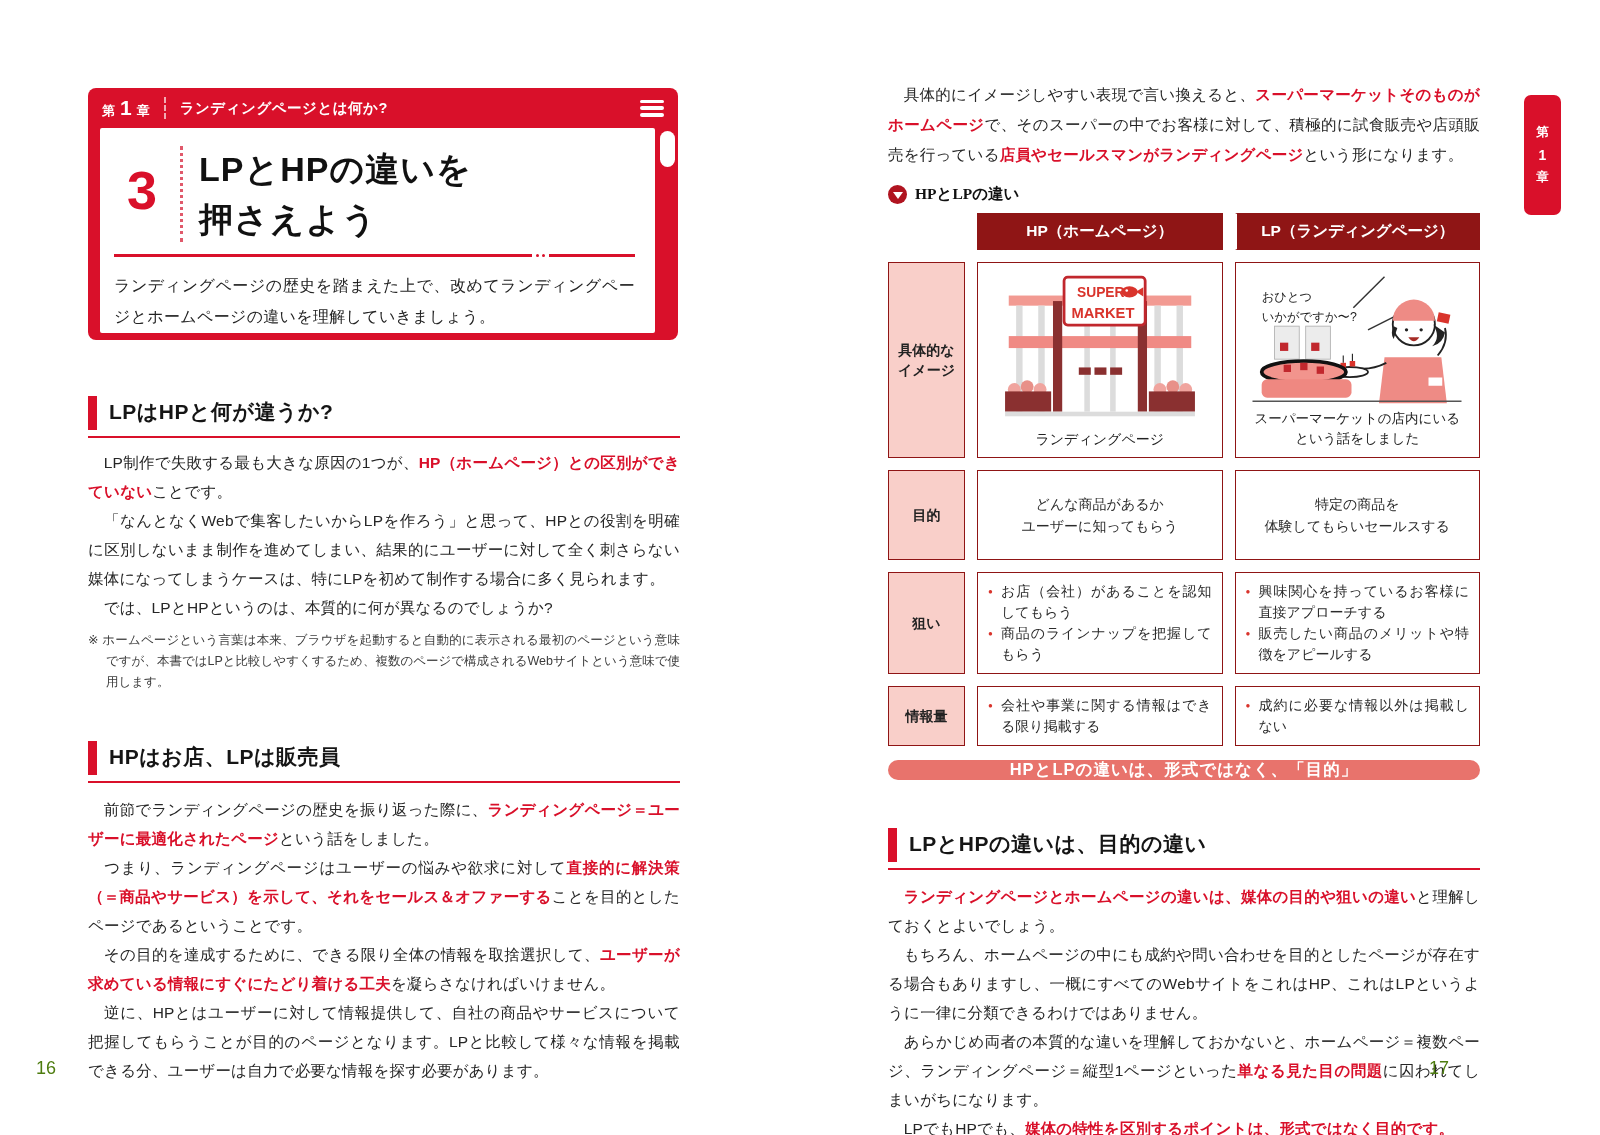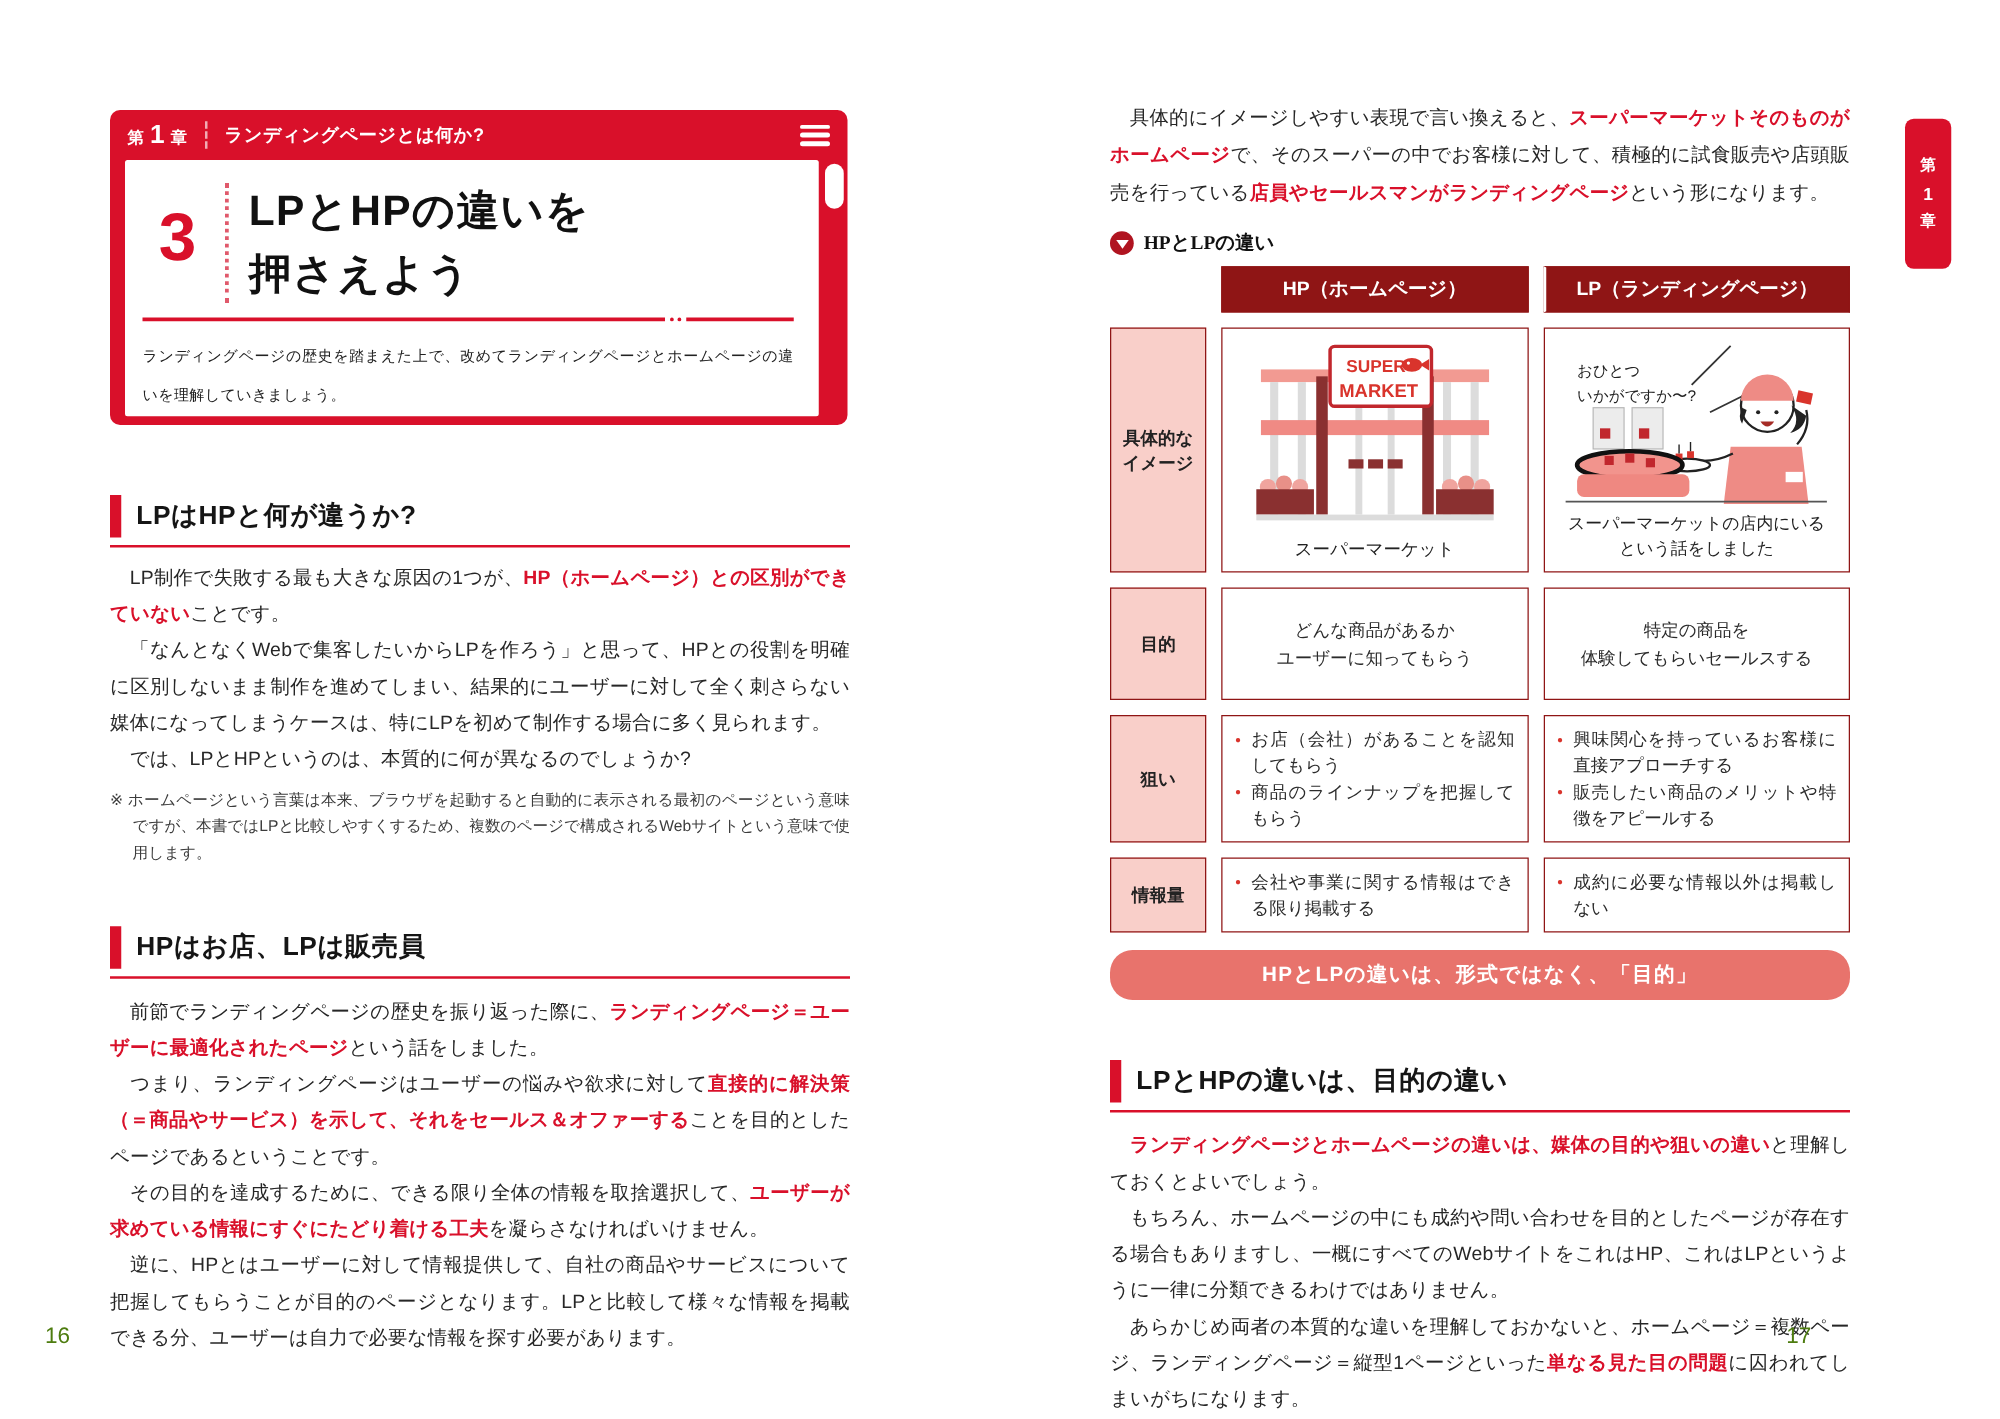--- a/index.html
+++ b/index.html
@@ -40,21 +40,21 @@
   .tc-row{display:flex;align-items:flex-start;}
   .tc-num{width:56px;text-align:center;color:var(--red);font-size:54px;font-weight:bold;line-height:96px;}
   .tc-dots{border-left:3px dotted #e0596b;height:96px;margin:4px 16px 0 10px;}
   .tc-heading{font-size:34px;line-height:50px;font-weight:bold;color:#111;letter-spacing:1px;padding-top:2px;}
   .tc-rule{display:flex;align-items:center;margin-top:10px;}
   .tc-rule .seg{height:3px;background:var(--red);}
   .tc-rule .seg.a{width:418px;}
   .tc-rule .seg.b{flex:1;}
   .tc-rule .dots{display:flex;gap:3px;margin:0 4px;}
   .tc-rule .dots i{width:3px;height:3px;border-radius:50%;background:var(--red);}
-  .tc-lead{margin-top:13px;font-size:12px;line-height:31px;color:#222;text-align:justify;letter-spacing:.3px;}
+  .tc-lead{margin-top:13px;font-size:16px;line-height:31px;color:#222;text-align:justify;letter-spacing:.3px;}
 
   
   .sec-head{position:relative;margin-top:0;padding:2px 0 10px 21px;border-bottom:2px solid var(--red);}
   .sec-head::before{content:"";position:absolute;left:0;top:0;width:9px;height:34px;background:var(--red);}
   .sec-head h2{font-size:21px;font-weight:bold;color:#151515;letter-spacing:.5px;}
 
   
   .bodytext{font-size:15.5px;line-height:29px;text-align:justify;letter-spacing:.2px;color:#262626;}
   .bodytext p{margin:0;}
   .em{color:var(--red);font-weight:bold;}
@@ -73,21 +73,21 @@
   .cmp-table .th.lp{border-left:2px solid #fff;}
   .cmp-table .rowlabel{background:var(--pink);display:flex;flex-direction:column;align-items:center;justify-content:center;font-weight:bold;font-size:14px;color:#222;line-height:20px;}
   .cmp-table .imgcell{padding:10px 6px 8px;display:flex;flex-direction:column;align-items:center;justify-content:flex-end;}
   .cmp-table .caption{font-size:14px;line-height:20px;color:#222;text-align:center;margin-top:4px;}
   .cmp-table .centercell{display:flex;flex-direction:column;align-items:center;justify-content:center;font-size:14px;line-height:22px;padding:22px 4px;text-align:center;}
   .cmp-table .bulletcell{padding:8px 10px;font-size:14px;line-height:21px;}
   .bullet{position:relative;padding-left:13px;text-align:justify;}
   .bullet::before{content:"●";position:absolute;left:0;top:0;font-size:8px;color:#d9342c;line-height:21px;}
 
   
-  .banner{margin-top:14px;height:40px;border-radius:18px;background:var(--salmon);color:#fff;font-weight:bold;font-size:16.5px;display:flex;align-items:center;justify-content:center;letter-spacing:1px;}
+  .banner{margin-top:14px;height:20px;border-radius:18px;background:var(--salmon);color:#fff;font-weight:bold;font-size:16.5px;display:flex;align-items:center;justify-content:center;letter-spacing:1px;}
 
   
   #chapter-tab{position:absolute;left:1524px;top:95px;width:37px;height:120px;background:var(--red);border-radius:7px;color:#fff;display:flex;flex-direction:column;align-items:center;justify-content:center;gap:6px;font-weight:bold;}
   #chapter-tab .t-sm{font-size:12.5px;}
   #chapter-tab .t-num{font-size:14px;}
   .pagenum{position:absolute;font-size:18px;color:#4d7c0f;}
   #pn-left{left:36px;top:1058px;}
   #pn-right{left:1429px;top:1058px;}
 
   
@@ -208,21 +208,21 @@
             <circle cx="208" cy="126" r="7" fill="#f0a49e"></circle>
           <rect x="168" y="128" width="50" height="22" fill="#8a3030"></rect>
           <rect x="12" y="150" width="206" height="5" fill="#dcdcdc"></rect>
           <rect x="76" y="4" width="88" height="52" rx="4" fill="#fff" stroke="#c1272d" stroke-width="3"></rect>
           <text x="90" y="26" font-size="15" font-weight="bold" fill="#d9342c">SUPER</text>
           <ellipse cx="147" cy="20" rx="9" ry="6" fill="#d9342c"></ellipse>
           <path d="M154,20 l8,-5 v10 z" fill="#d9342c"></path>
           <circle cx="144" cy="18.5" r="1.4" fill="#fff"></circle>
           <text x="84" y="48" font-size="16" font-weight="bold" fill="#d9342c">MARKET</text>
         </svg>
-        <div class="caption">スーパーマーケット</div>
+        <div class="caption">ランディングページ</div>
       </div>
       <div class="cell imgcell">
         <svg width="222" height="132" viewBox="0 0 240 144">
           <line x1="150" y1="4" x2="116" y2="38" stroke="#333" stroke-width="1.6"></line>
           <line x1="164" y1="46" x2="132" y2="62" stroke="#333" stroke-width="1.6"></line>
           <text x="16" y="30" font-size="13.5" fill="#222">おひとつ</text>
           <text x="16" y="52" font-size="13.5" fill="#222">いかがですか〜?</text>
 
           <circle cx="182" cy="56" r="23" fill="#fff" stroke="#222" stroke-width="2"></circle>
           <path d="M159,52 a23,23 0 0 1 46,0 l-46,0 z" fill="#ee8b85"></path>

